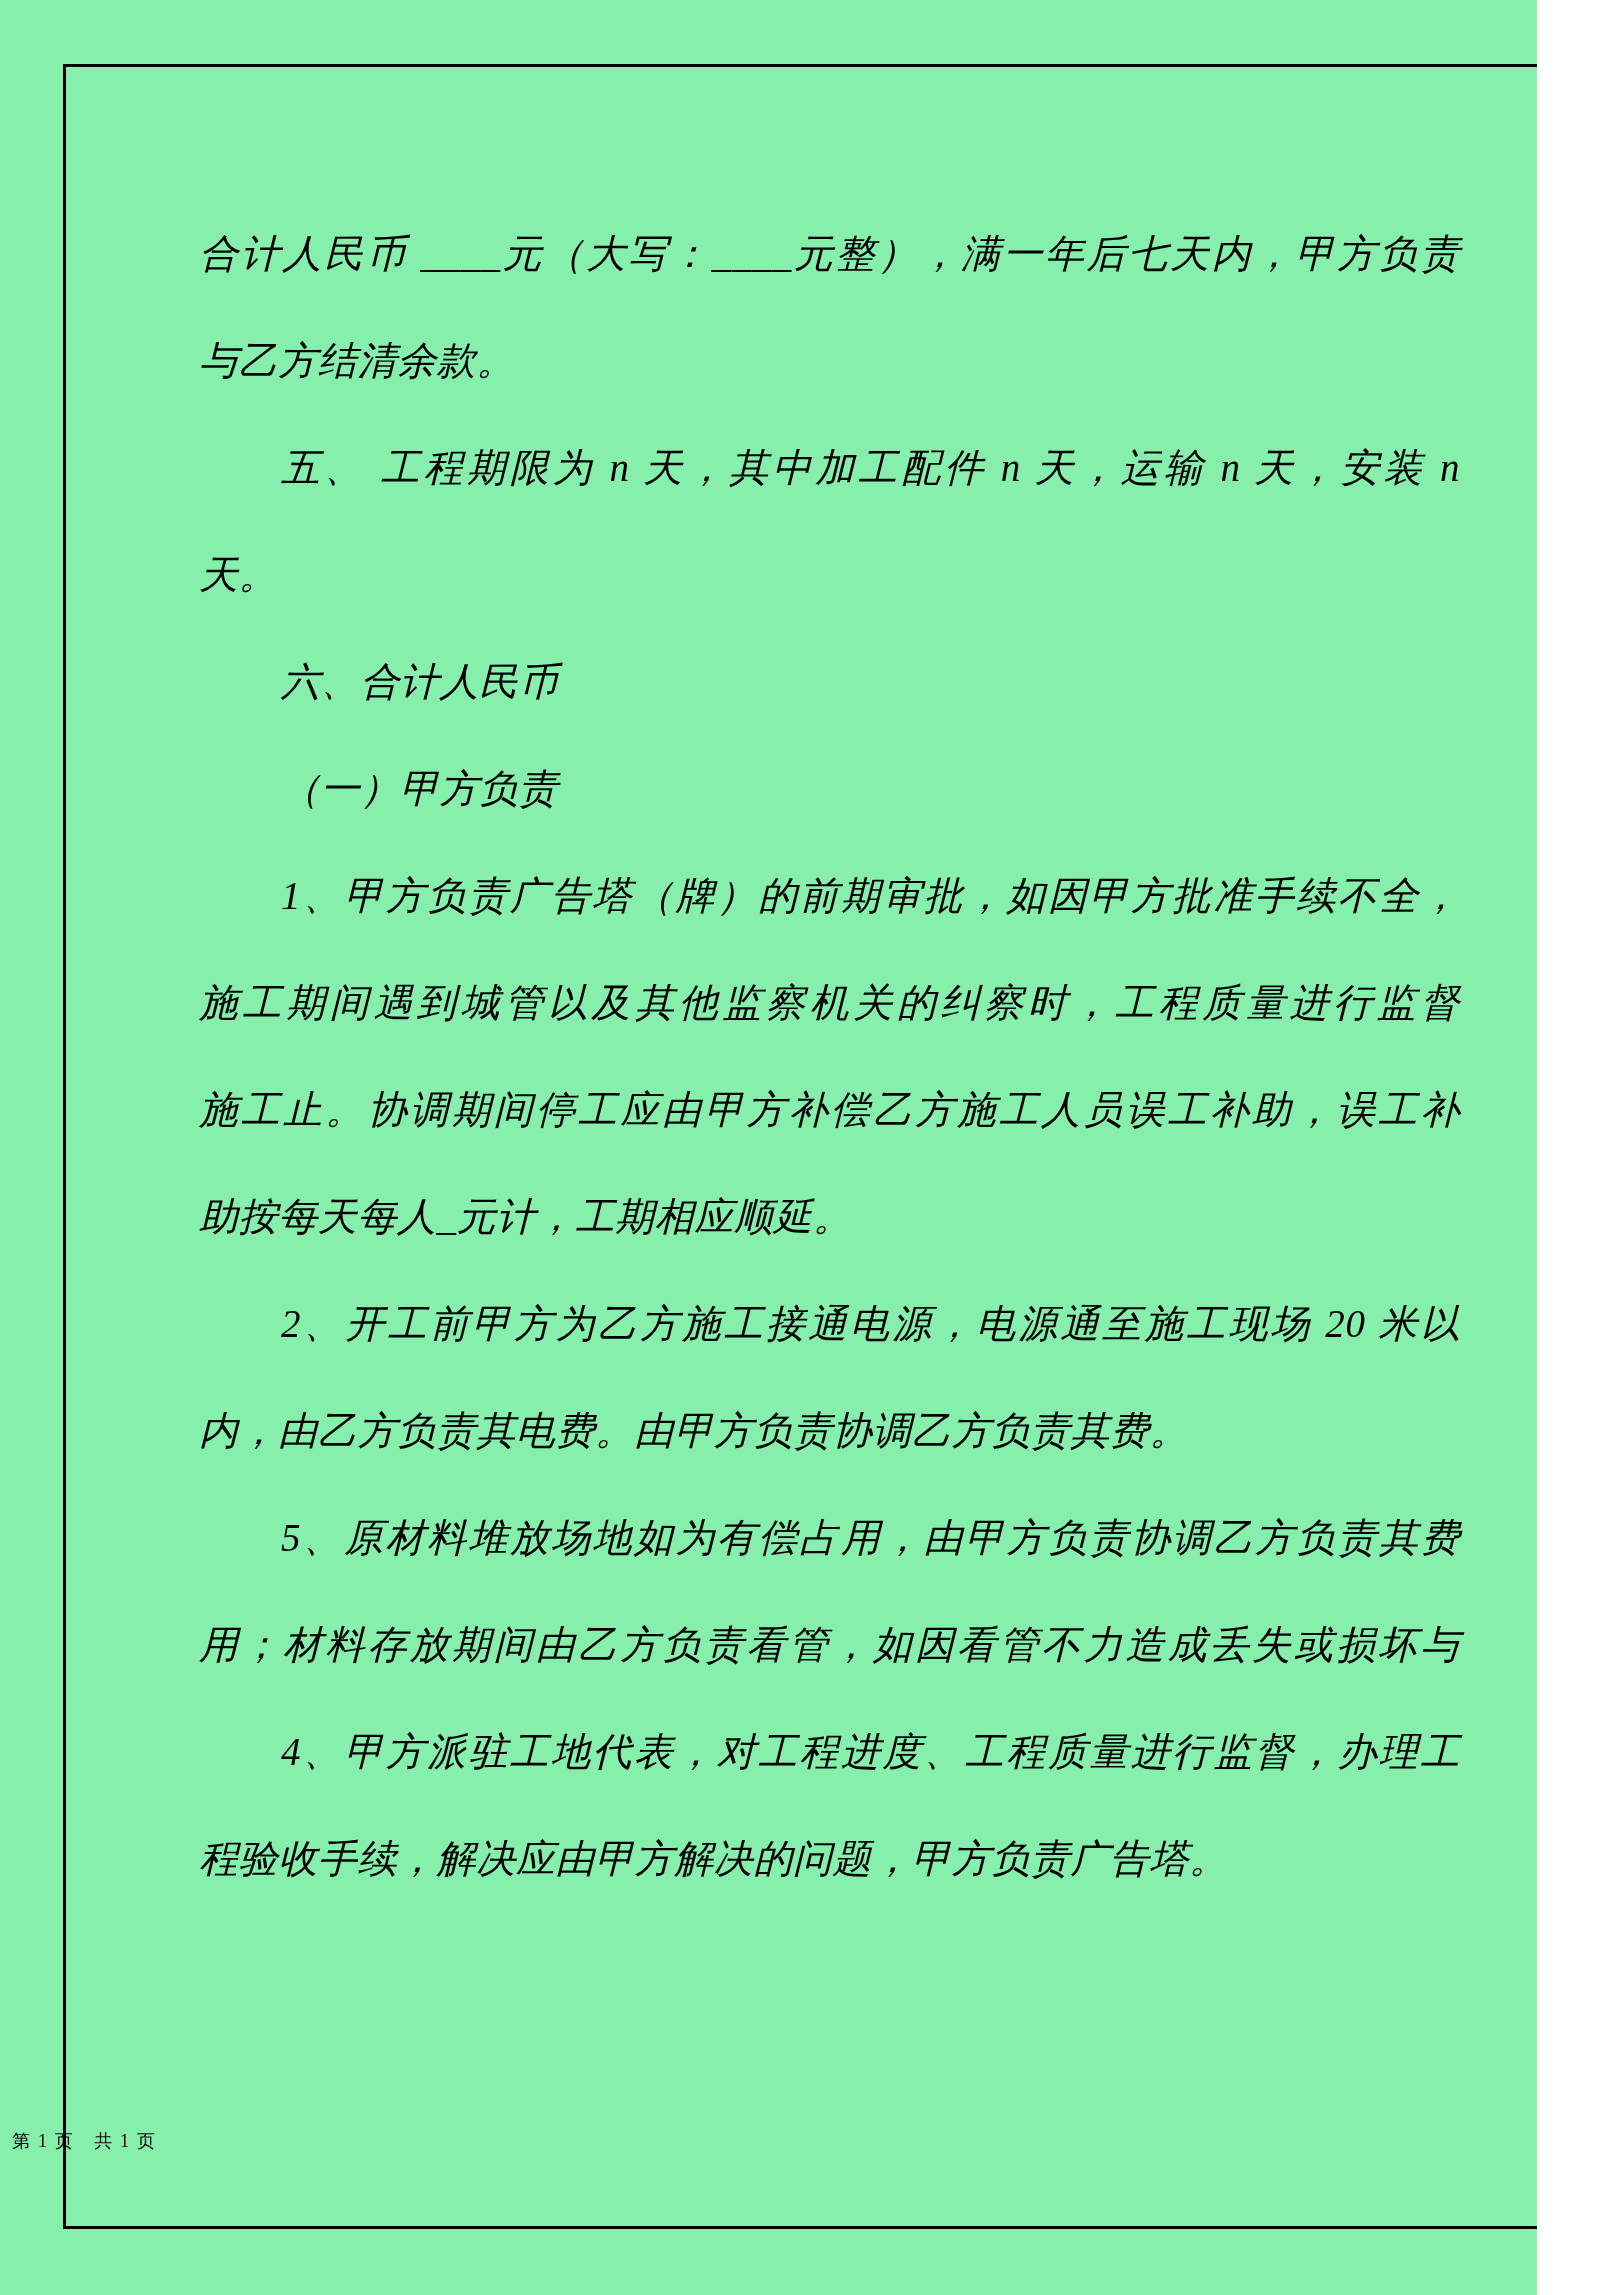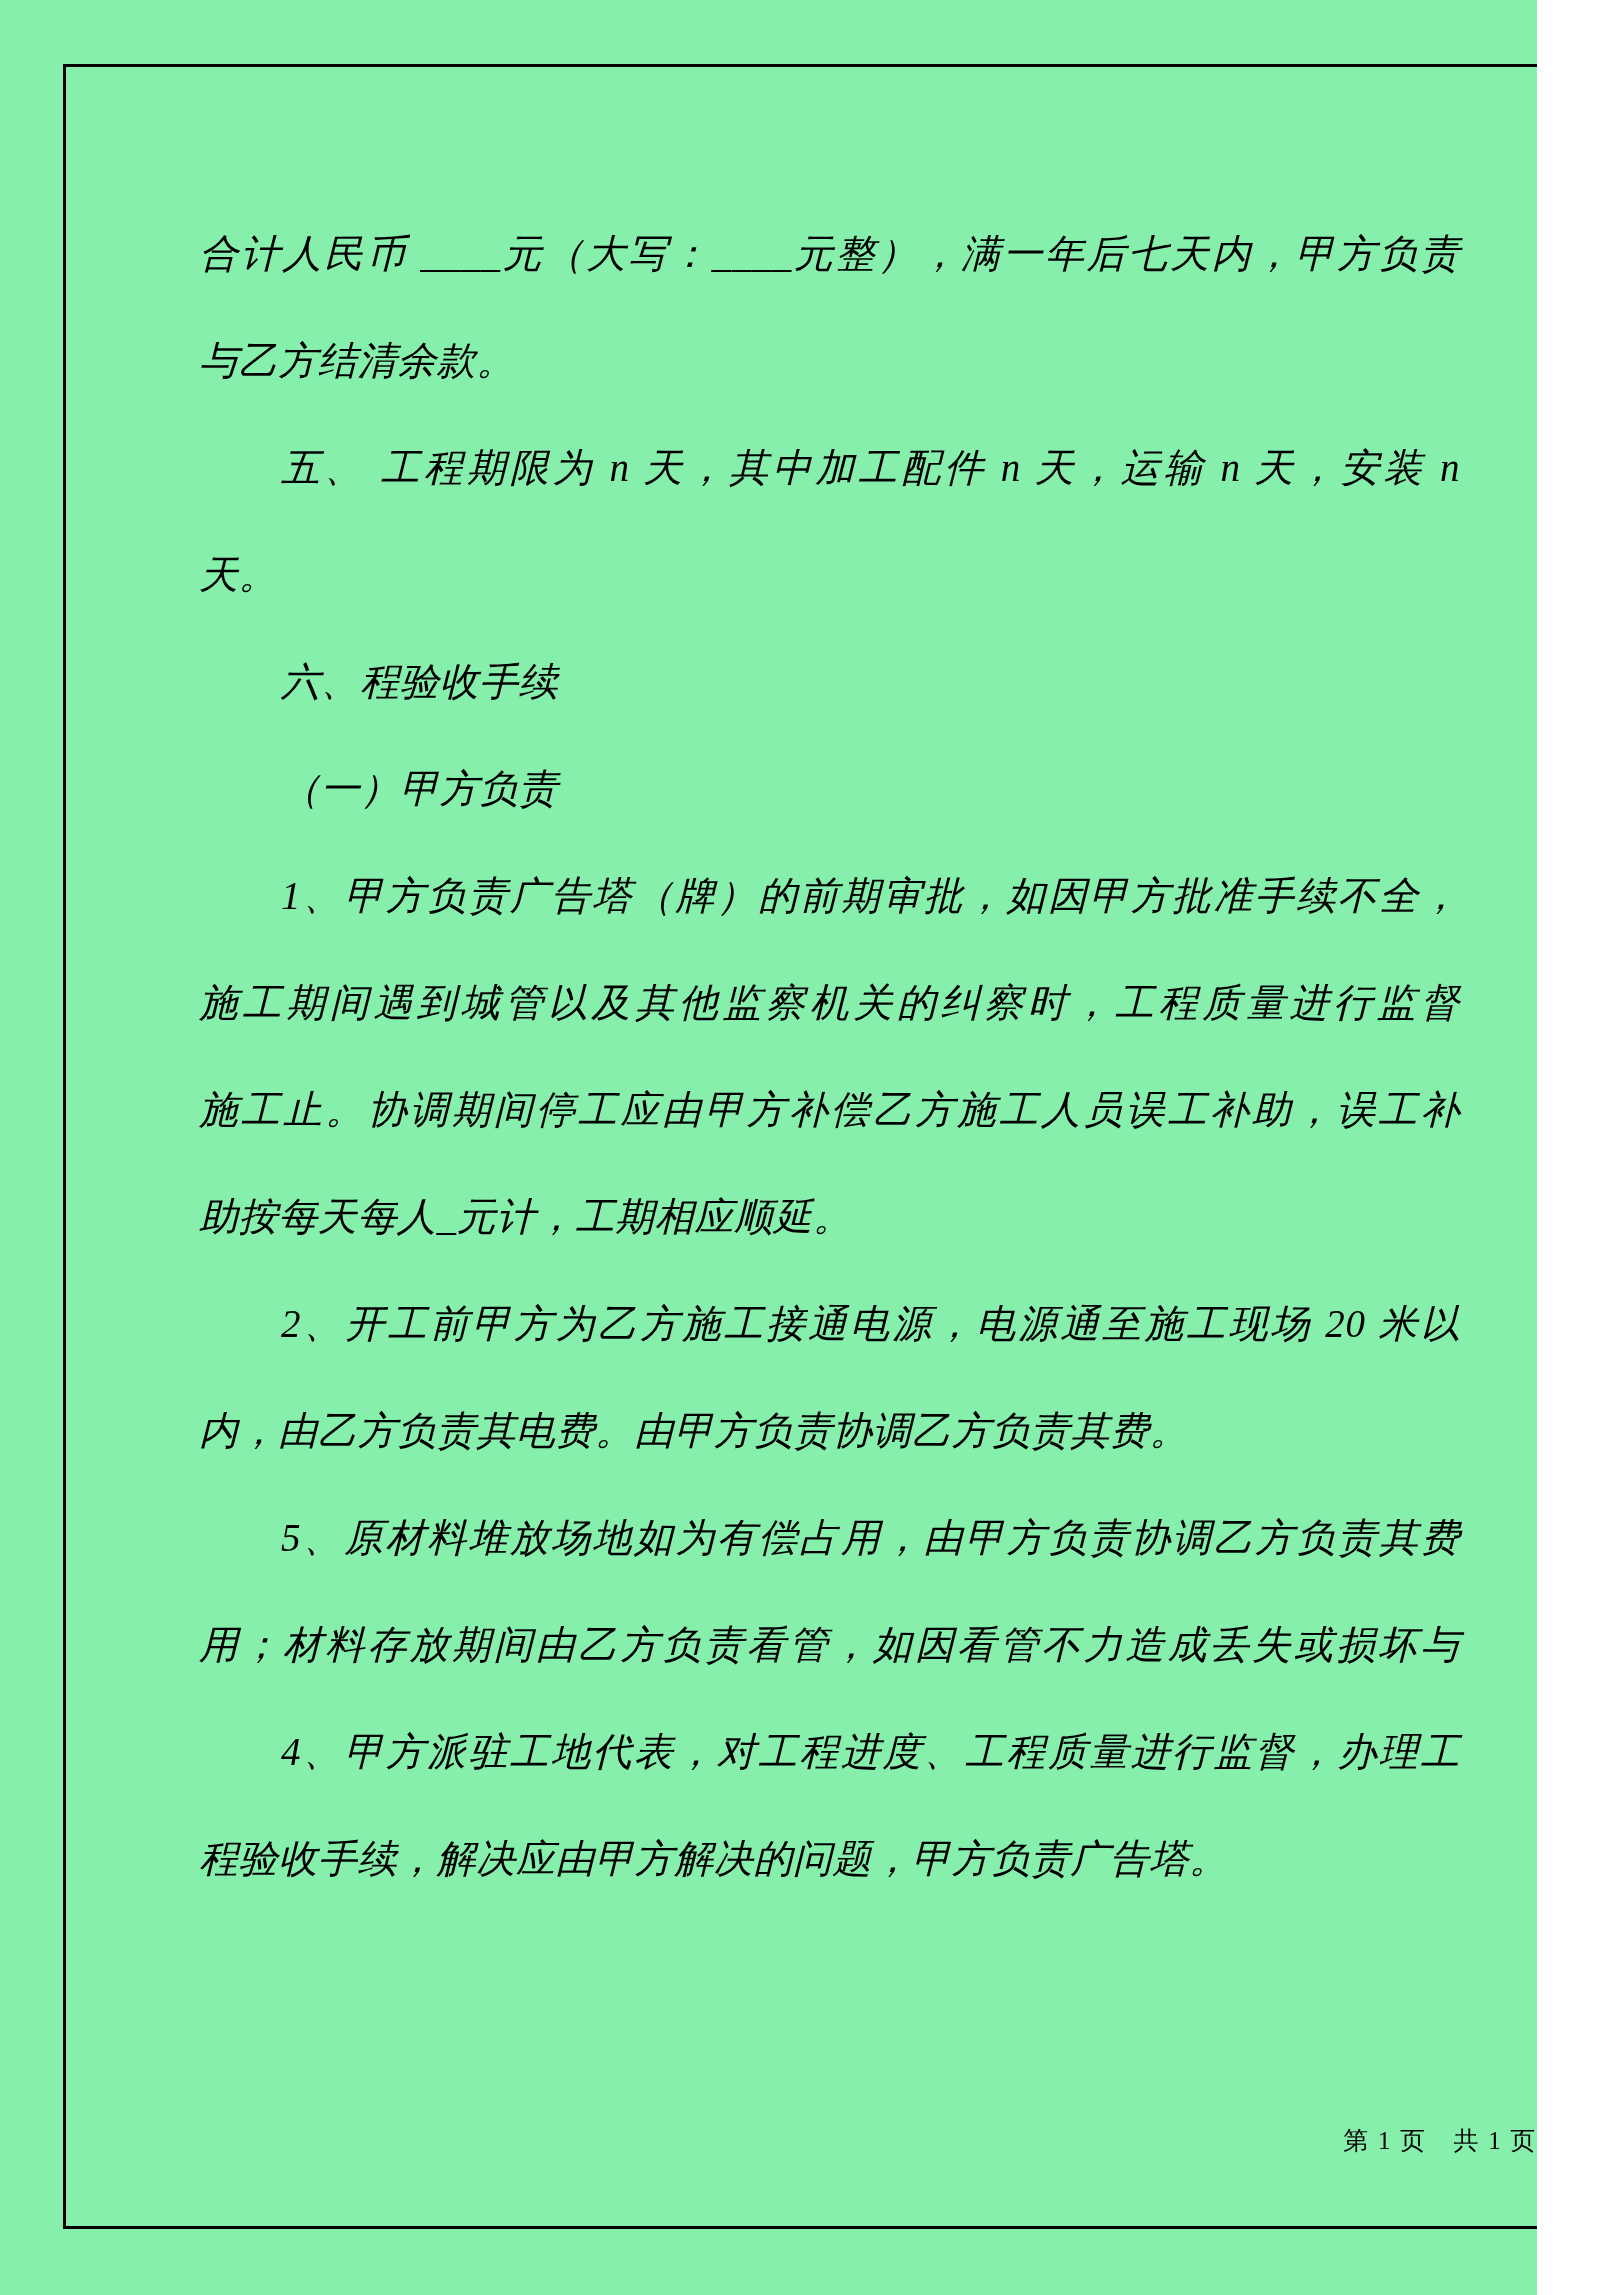--- a/index.html
+++ b/index.html
@@ -42,43 +42,43 @@
   .indent {
     text-indent: 82px;           
   }
   .just {
     text-align: justify;
     text-align-last: justify;     
     text-justify: inter-character;
   }
   .page-footer {
     position: absolute;
-    left: 0;
+    left: 12px;
     top: 2124px;
     width: 100%;
-    text-align: right;
-    font-size: 25px;
+    text-align: left;
+    font-size: 18px;
     line-height: 34px;
     font-style: normal;
     letter-spacing: 1.7px;
   }
 </style>
 </head>
 <body>
 
 <div class="page">
 
   <div class="page-border"></div>
 
   <div class="doc-text">
     <div class="doc-line just">合计人民币 ____元（大写：____元整），满一年后七天内，甲方负责</div>
     <div class="doc-line">与乙方结清余款。</div>
     <div class="doc-line just indent">五、 工程期限为 n 天，其中加工配件 n 天，运输 n 天，安装 n</div>
     <div class="doc-line">天。</div>
-    <div class="doc-line indent">六、程验收手续</div>
+    <div class="doc-line indent">六、合计人民币</div>
     <div class="doc-line indent">（一）甲方负责</div>
     <div class="doc-line just indent">1、甲方负责广告塔（牌）的前期审批，如因甲方批准手续不全，</div>
     <div class="doc-line just">施工期间遇到城管以及其他监察机关的纠察时，工程质量进行监督</div>
     <div class="doc-line just">施工止。协调期间停工应由甲方补偿乙方施工人员误工补助，误工补</div>
     <div class="doc-line">助按每天每人_元计，工期相应顺延。</div>
     <div class="doc-line just indent">2、开工前甲方为乙方施工接通电源，电源通至施工现场 20 米以</div>
     <div class="doc-line">内，由乙方负责其电费。由甲方负责协调乙方负责其费。</div>
     <div class="doc-line just indent">5、原材料堆放场地如为有偿占用，由甲方负责协调乙方负责其费</div>
     <div class="doc-line just">用；材料存放期间由乙方负责看管，如因看管不力造成丢失或损坏与</div>
     <div class="doc-line just indent">4、甲方派驻工地代表，对工程进度、工程质量进行监督，办理工</div>

